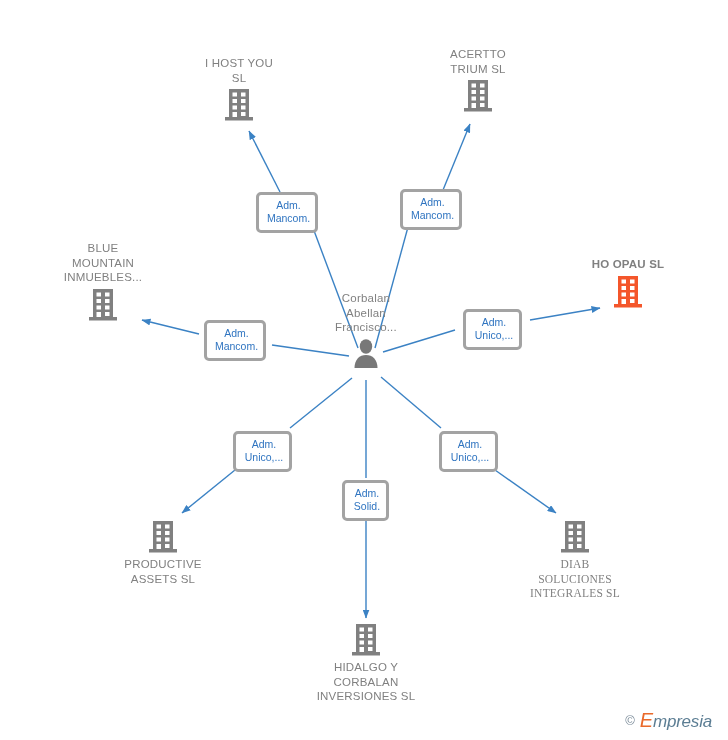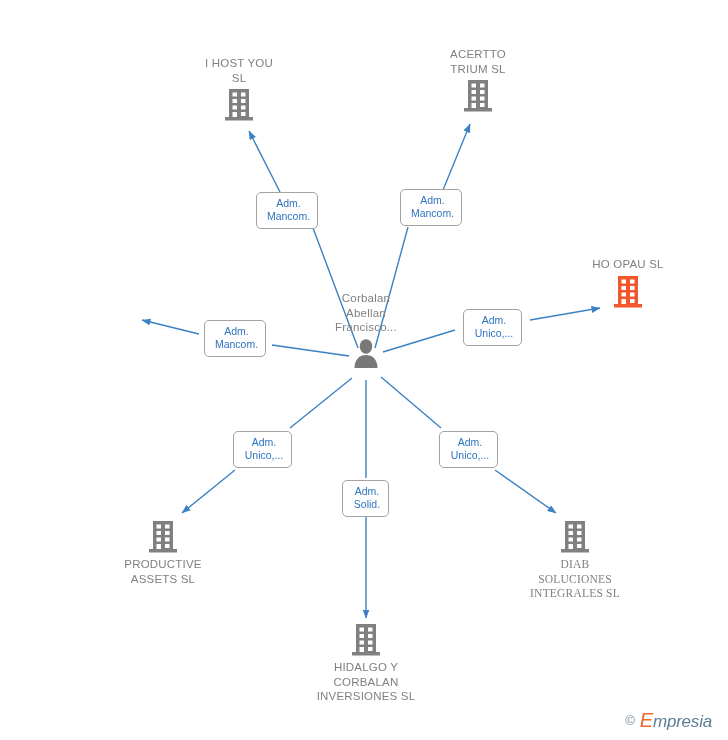--- a/index.html
+++ b/index.html
@@ -47,21 +47,21 @@
   .node-icon {
     display: block;
     margin: 0 auto;
   }
   .node.label-top .node-label { margin-bottom: 3px; }
   .node.label-bottom .node-label { margin-top: 3px; }
 
   
   .edge-label {
     position: absolute;
-    border: 1px solid #a3a3a3;
+    border: 3px solid #a3a3a3;
     border-radius: 5px;
     background: #ffffff;
     color: #2f74c0;
     font-size: 10.5px;
     line-height: 13px;
     text-align: center;
     padding: 4px 4px 5px 7px;
     white-space: pre-line;
     box-sizing: border-box;
   }
@@ -165,22 +165,39 @@
       <rect x="8.5" y="11" width="4.5" height="4" fill="#ffffff"></rect>
       <rect x="17" y="11" width="4.5" height="4" fill="#ffffff"></rect>
       <rect x="8.5" y="17.5" width="4.5" height="4" fill="#ffffff"></rect>
       <rect x="17" y="17.5" width="4.5" height="4" fill="#ffffff"></rect>
       <rect x="8.5" y="24" width="4.5" height="5" fill="#ffffff"></rect>
       <rect x="17" y="24" width="4.5" height="4" fill="#ffffff"></rect>
       <rect x="1" y="29" width="28" height="3.5" fill="#808080"></rect>
     </svg>
   </div>
 
-
-  <div class="node label-top" style="left:628px; top:257px;">
+  <div class="node label-top" style="left:103px; top:241px;">
+    <div class="node-label">BLUE
+MOUNTAIN
+INMUEBLES...</div>
+    <svg class="node-icon" width="30" height="34" viewBox="0 0 30 34" xmlns="http://www.w3.org/2000/svg">
+      <rect x="5" y="1" width="20" height="28" fill="#808080"></rect>
+      <rect x="8.5" y="4.5" width="4.5" height="4" fill="#ffffff"></rect>
+      <rect x="17" y="4.5" width="4.5" height="4" fill="#ffffff"></rect>
+      <rect x="8.5" y="11" width="4.5" height="4" fill="#ffffff"></rect>
+      <rect x="17" y="11" width="4.5" height="4" fill="#ffffff"></rect>
+      <rect x="8.5" y="17.5" width="4.5" height="4" fill="#ffffff"></rect>
+      <rect x="17" y="17.5" width="4.5" height="4" fill="#ffffff"></rect>
+      <rect x="8.5" y="24" width="4.5" height="5" fill="#ffffff"></rect>
+      <rect x="17" y="24" width="4.5" height="4" fill="#ffffff"></rect>
+      <rect x="1" y="29" width="28" height="3.5" fill="#808080"></rect>
+    </svg>
+  </div>
+
+  <div class="node label-top" style="left:628px; top:257px;font-weight:bold;">
     <div class="node-label">HO OPAU  SL</div>
     <svg class="node-icon" width="30" height="34" viewBox="0 0 30 34" xmlns="http://www.w3.org/2000/svg">
       <rect x="5" y="1" width="20" height="28" fill="#f4562b"></rect>
       <rect x="8.5" y="4.5" width="4.5" height="4" fill="#ffffff"></rect>
       <rect x="17" y="4.5" width="4.5" height="4" fill="#ffffff"></rect>
       <rect x="8.5" y="11" width="4.5" height="4" fill="#ffffff"></rect>
       <rect x="17" y="11" width="4.5" height="4" fill="#ffffff"></rect>
       <rect x="8.5" y="17.5" width="4.5" height="4" fill="#ffffff"></rect>
       <rect x="17" y="17.5" width="4.5" height="4" fill="#ffffff"></rect>
       <rect x="8.5" y="24" width="4.5" height="5" fill="#ffffff"></rect>

